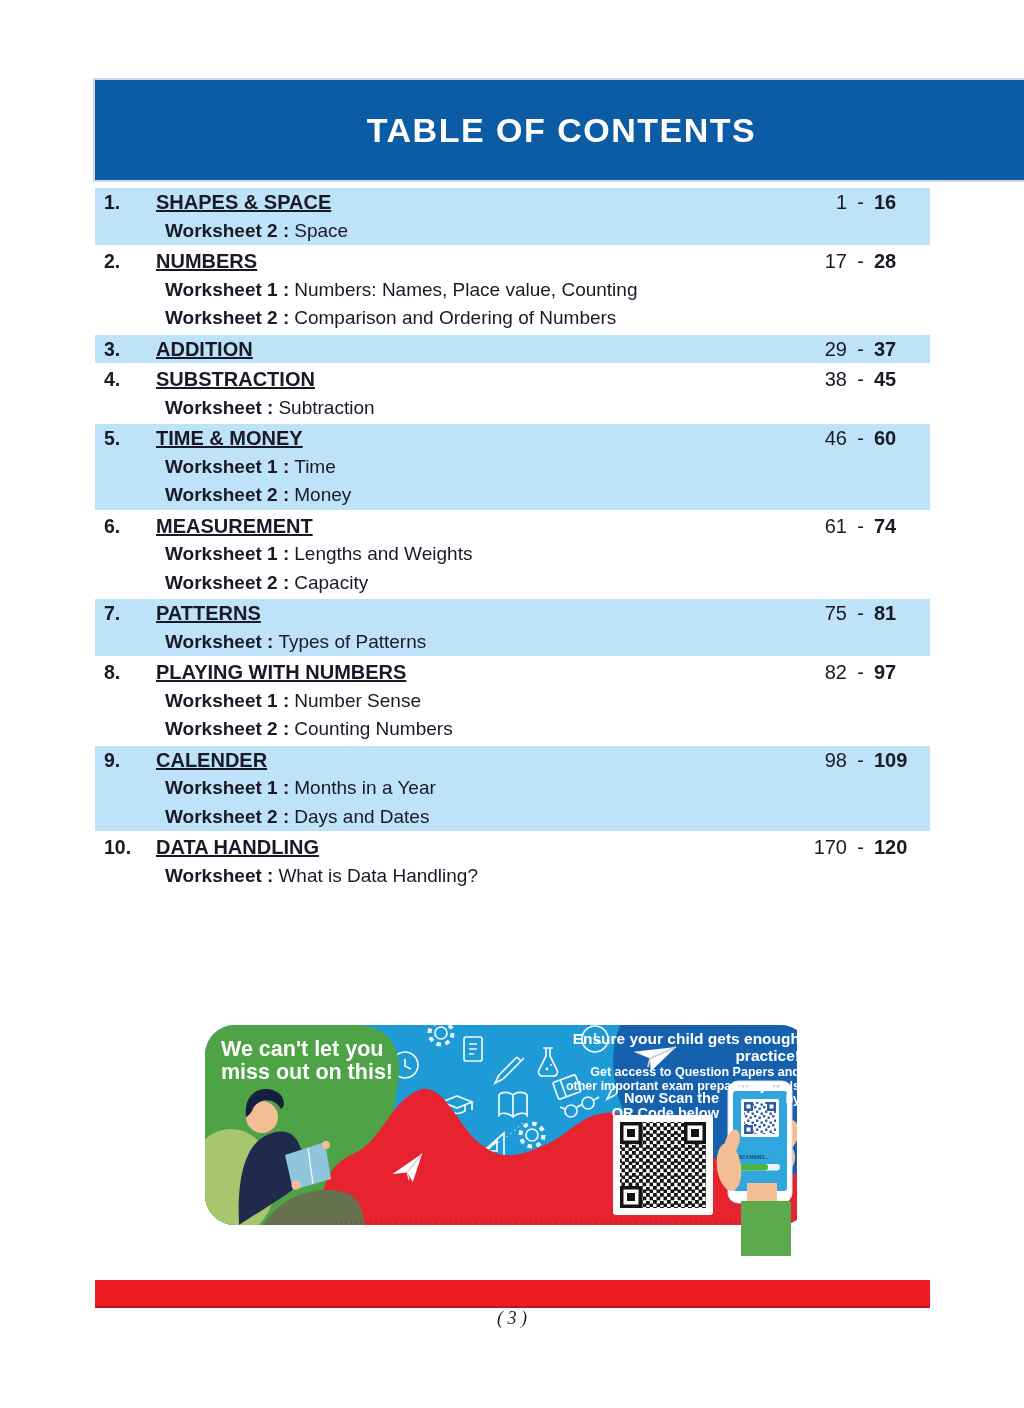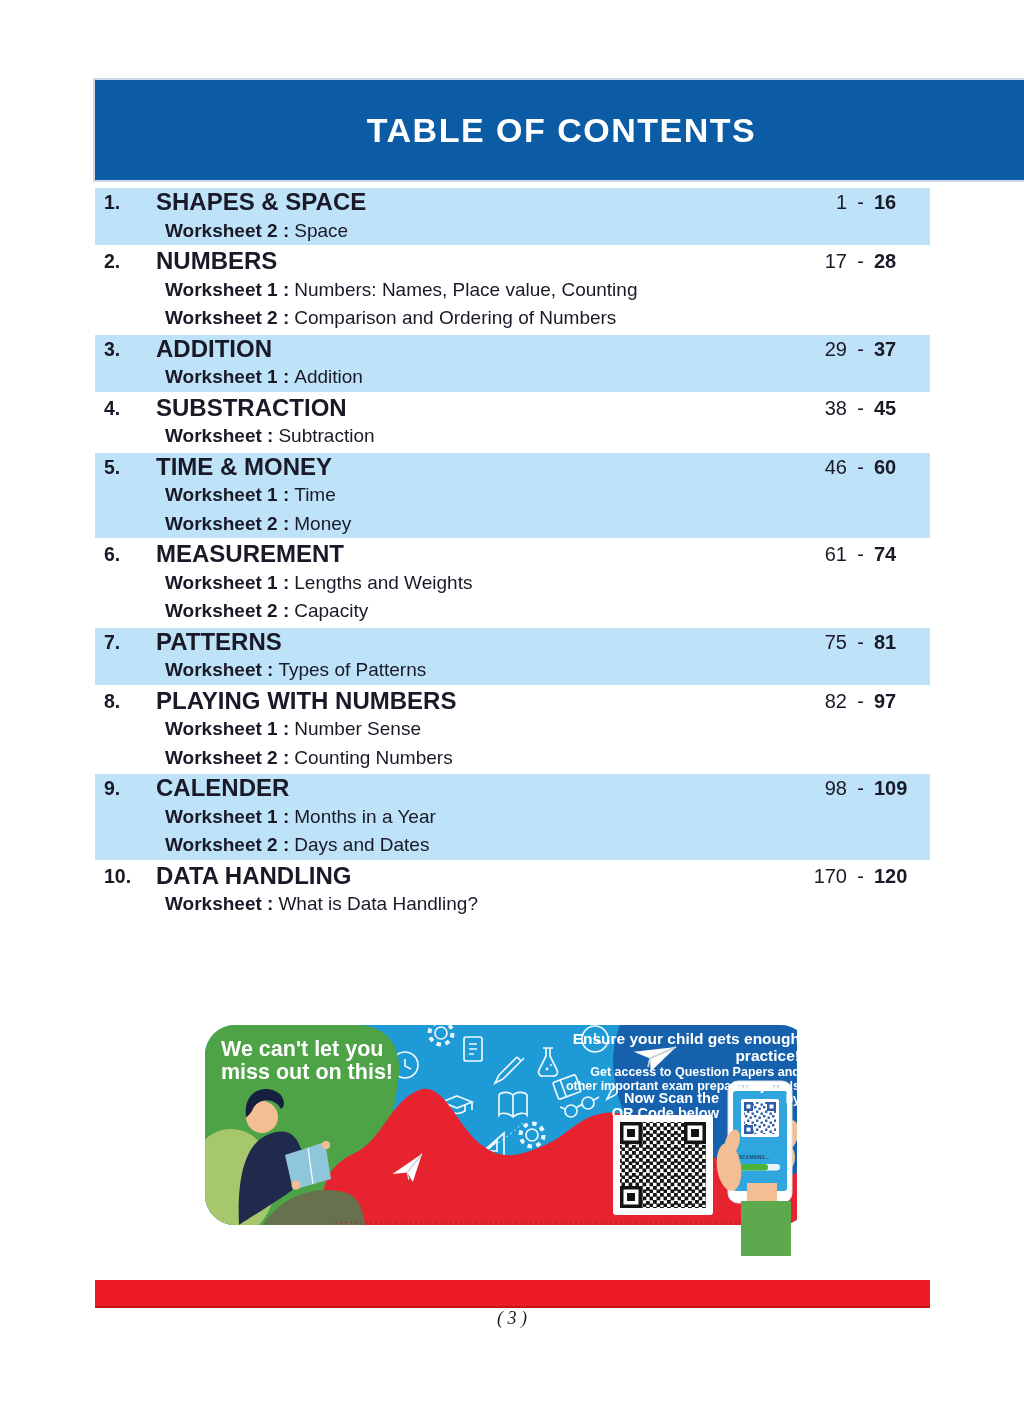--- a/index.html
+++ b/index.html
@@ -15,21 +15,21 @@
   }
   .toc-header .title{
     color:#ffffff;font-size:34px;font-weight:bold;letter-spacing:1.5px;
   }
   
   .toc-list{position:absolute;left:95px;top:188px;width:835px;}
   .toc-entry{margin-bottom:2px;}
   .toc-entry.alt{background:#BEE2F8;}
   .entry-head{position:relative;display:flex;line-height:28.5px;}
   .num{width:61px;padding-left:9px;box-sizing:border-box;font-weight:bold;font-size:19.5px;}
-  .title-txt{font-weight:bold;font-size:24px;}
+  .title-txt{font-weight:bold;font-size:20px;text-decoration:underline;}
   .pages{position:absolute;right:0;top:0;display:flex;font-size:20px;}
   .p-start{width:46px;text-align:right;}
   .p-sep{width:27px;text-align:center;}
   .p-end{width:56px;text-align:left;font-weight:bold;}
   .ws{padding-left:70px;line-height:28.5px;font-size:19px;}
   .ws-label{font-weight:bold;}
   .ws-text{margin-left:5px;}
   
   .banner{
     position:absolute;left:205px;top:1025px;width:592px;height:200px;
@@ -87,21 +87,20 @@
     <div class="toc-entry alt">
       <div class="entry-head">
         <span class="num">3.</span>
         <span class="title-txt">ADDITION</span>
         <span class="pages">
           <span class="p-start">29</span>
           <span class="p-sep">-</span>
           <span class="p-end">37</span>
         </span>
       </div>
-      <div class="ws"><span class="ws-label">Worksheet 1 :</span><span class="ws-text">Addition</span></div>
     </div>
     <div class="toc-entry">
       <div class="entry-head">
         <span class="num">4.</span>
         <span class="title-txt">SUBSTRACTION</span>
         <span class="pages">
           <span class="p-start">38</span>
           <span class="p-sep">-</span>
           <span class="p-end">45</span>
         </span>

